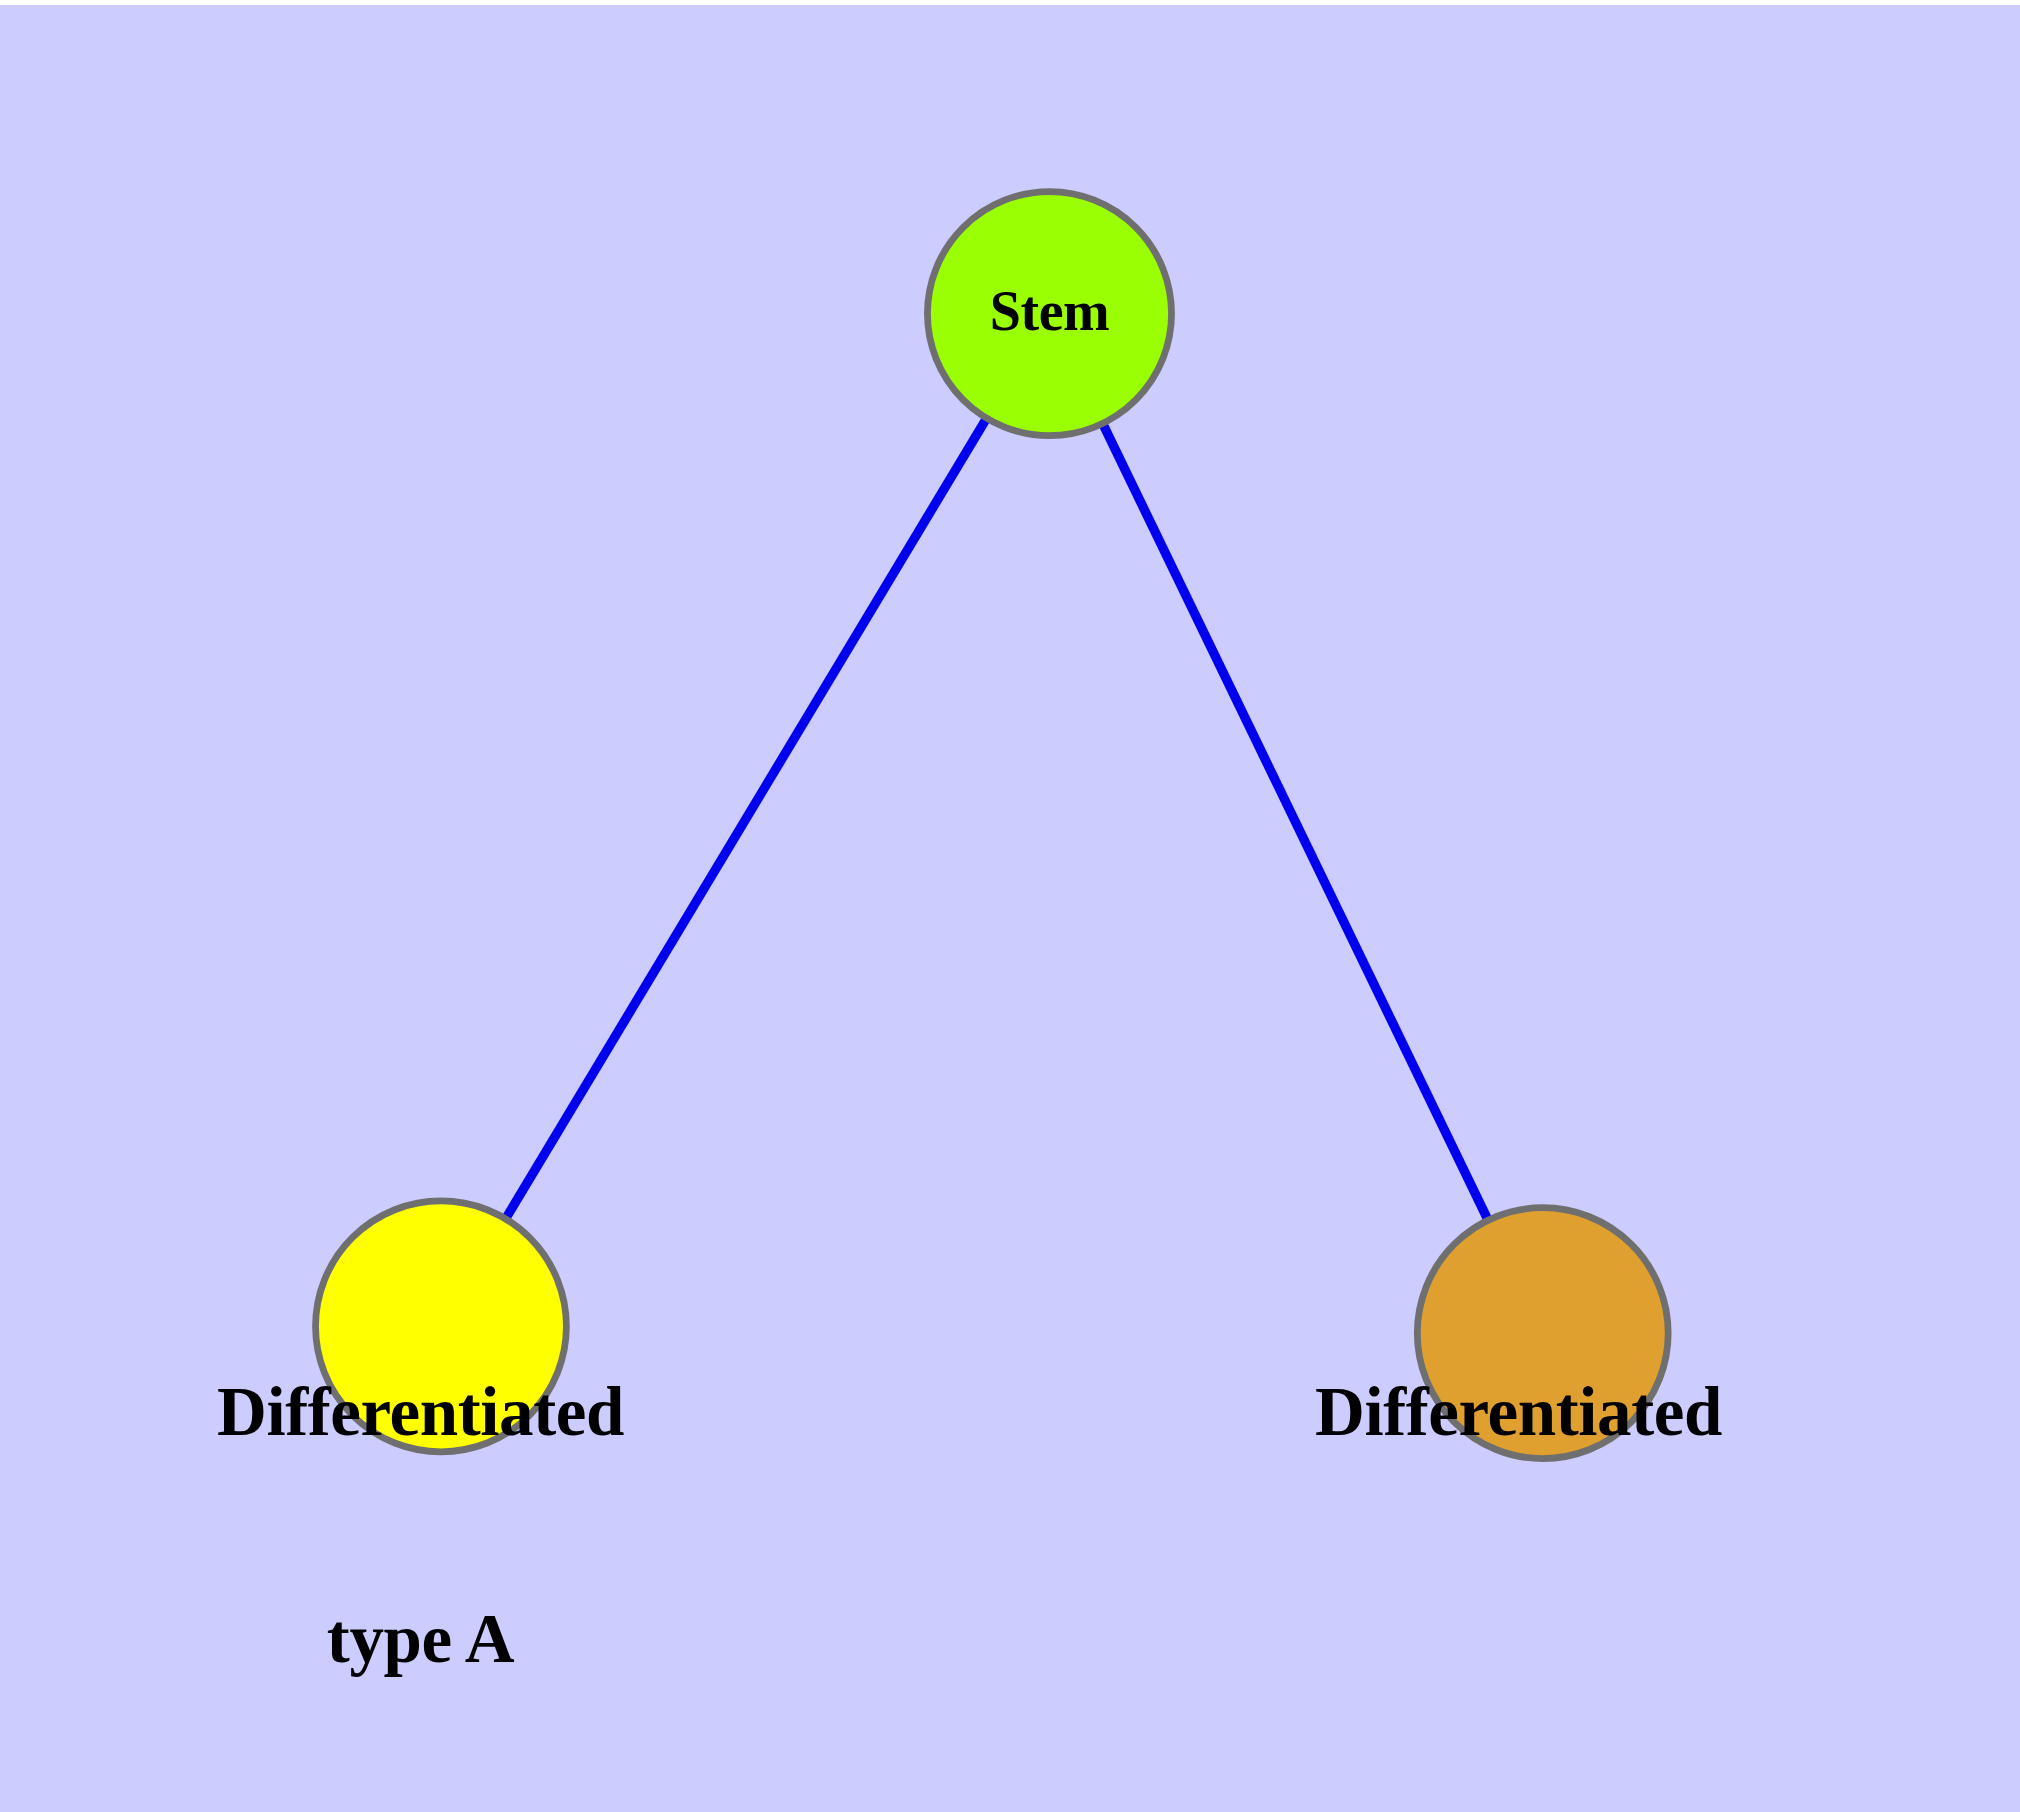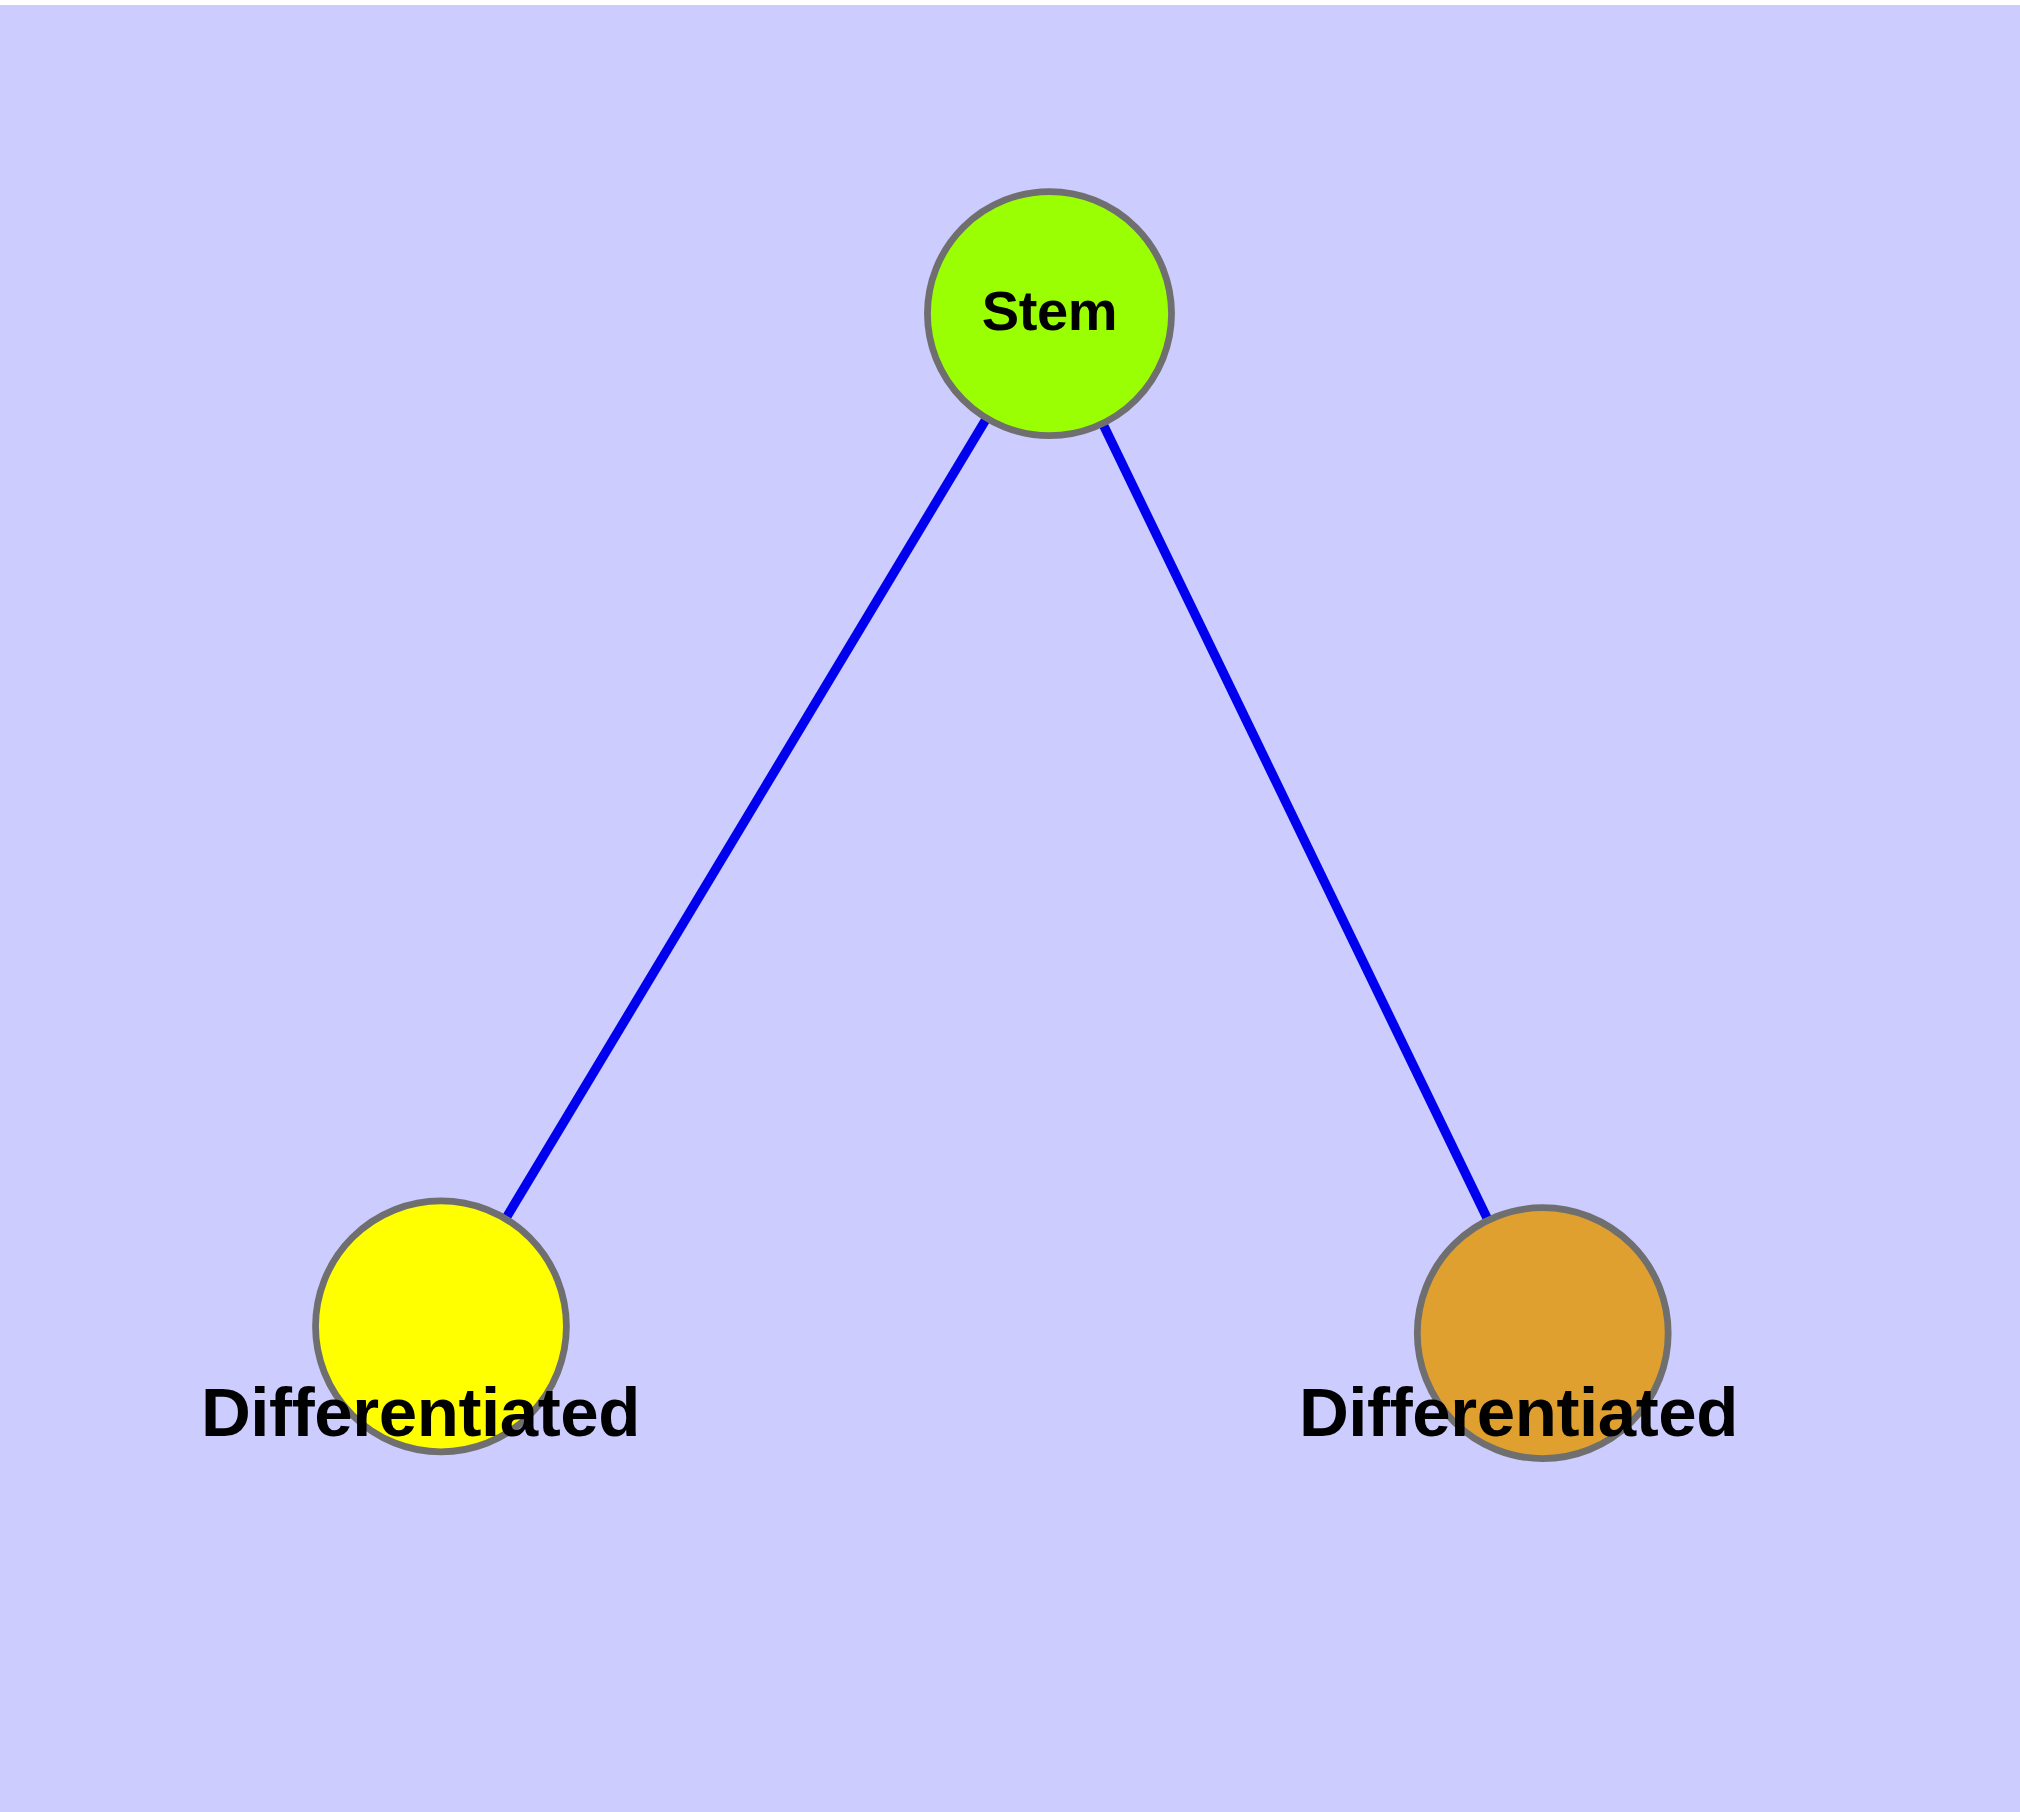--- a/index.html
+++ b/index.html
@@ -6,21 +6,21 @@
     margin: 0;
     padding: 0;
     background: #ffffff;
   }
   #canvas {
     position: relative;
     width: 2021px;
     height: 1812px;
     overflow: hidden;
     background: #ffffff;
-    font-family: Liberation Sans, sans-serif;
+    font-family: Liberation Serif, serif;
   }
   #plot-bg {
     position: absolute;
     left: 0;
     top: 5.1px;
     width: 2021px;
     height: 1807px;
     background: #ccccff;
   }
   #graph-svg {
@@ -69,20 +69,21 @@
       <circle cx="1238" cy="370" r="144" fill="#9aff02" stroke="#6f6f6f" stroke-width="8"></circle>
       <circle cx="520" cy="1565" r="148" fill="#ffff00" stroke="#6f6f6f" stroke-width="8"></circle>
       <circle cx="1820" cy="1573" r="148" fill="#e0a030" stroke="#6f6f6f" stroke-width="8"></circle>
     </g>
   </svg>
 
   <div class="node-label-inside" style="left: 880px; top: 281px; width: 339px;">Stem</div>
 
   <div class="node-label-outside" style="left: 124px; top: 1223px; width: 593px;">
     <div>Differentiated</div>
+    <div>type A</div>
   </div>
 
   <div class="node-label-outside" style="left: 1222px; top: 1223px; width: 593px;">
     <div>Differentiated</div>
   </div>
 
 </div>
 
 
 </body></html>

